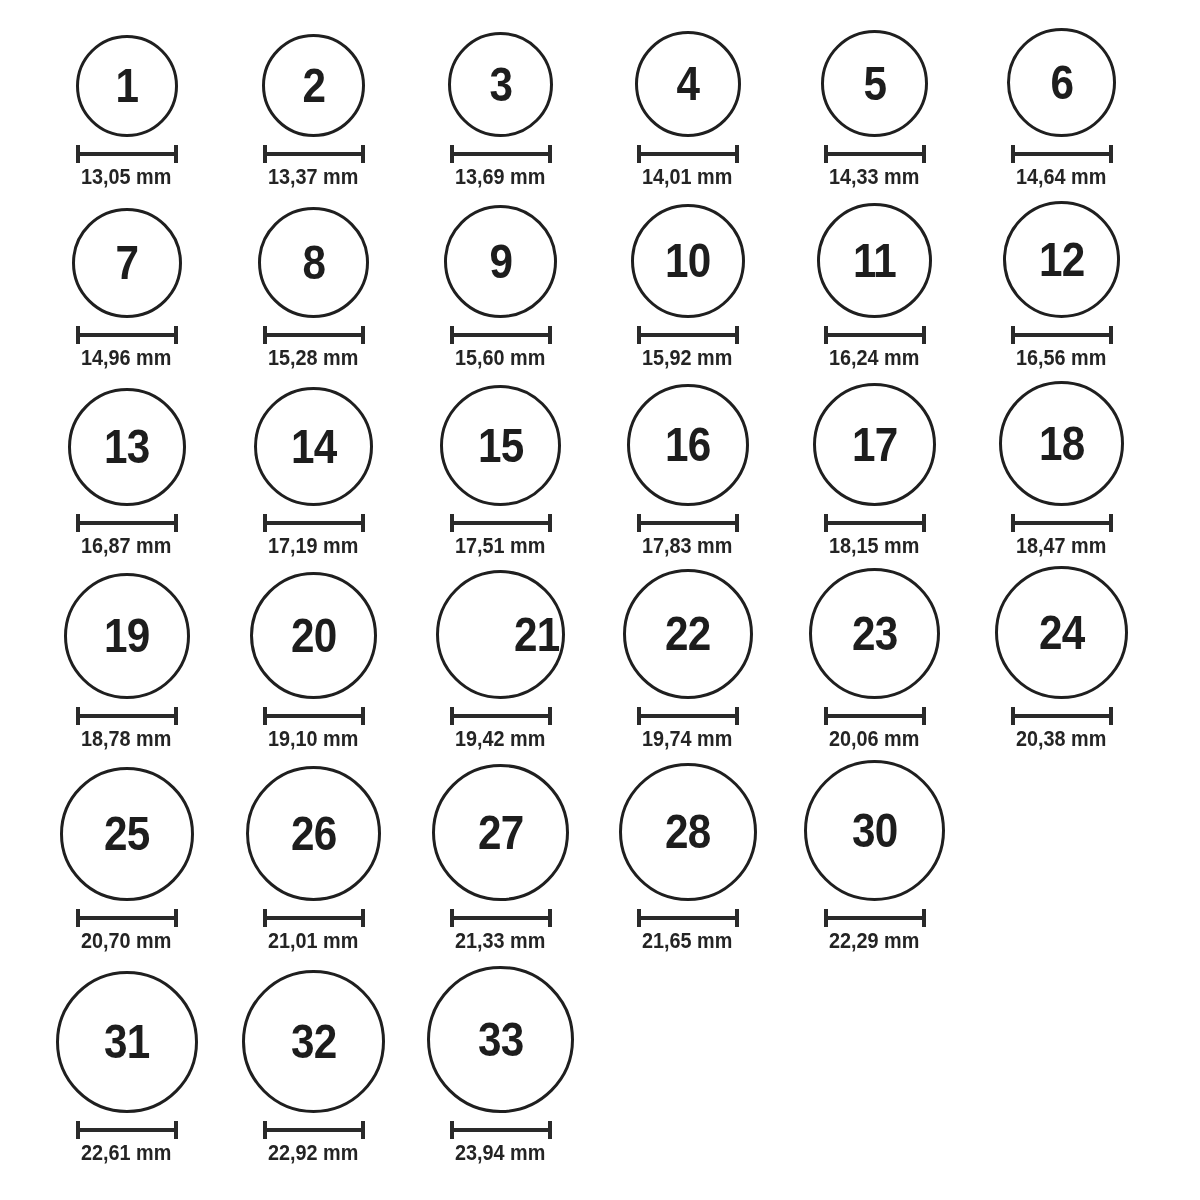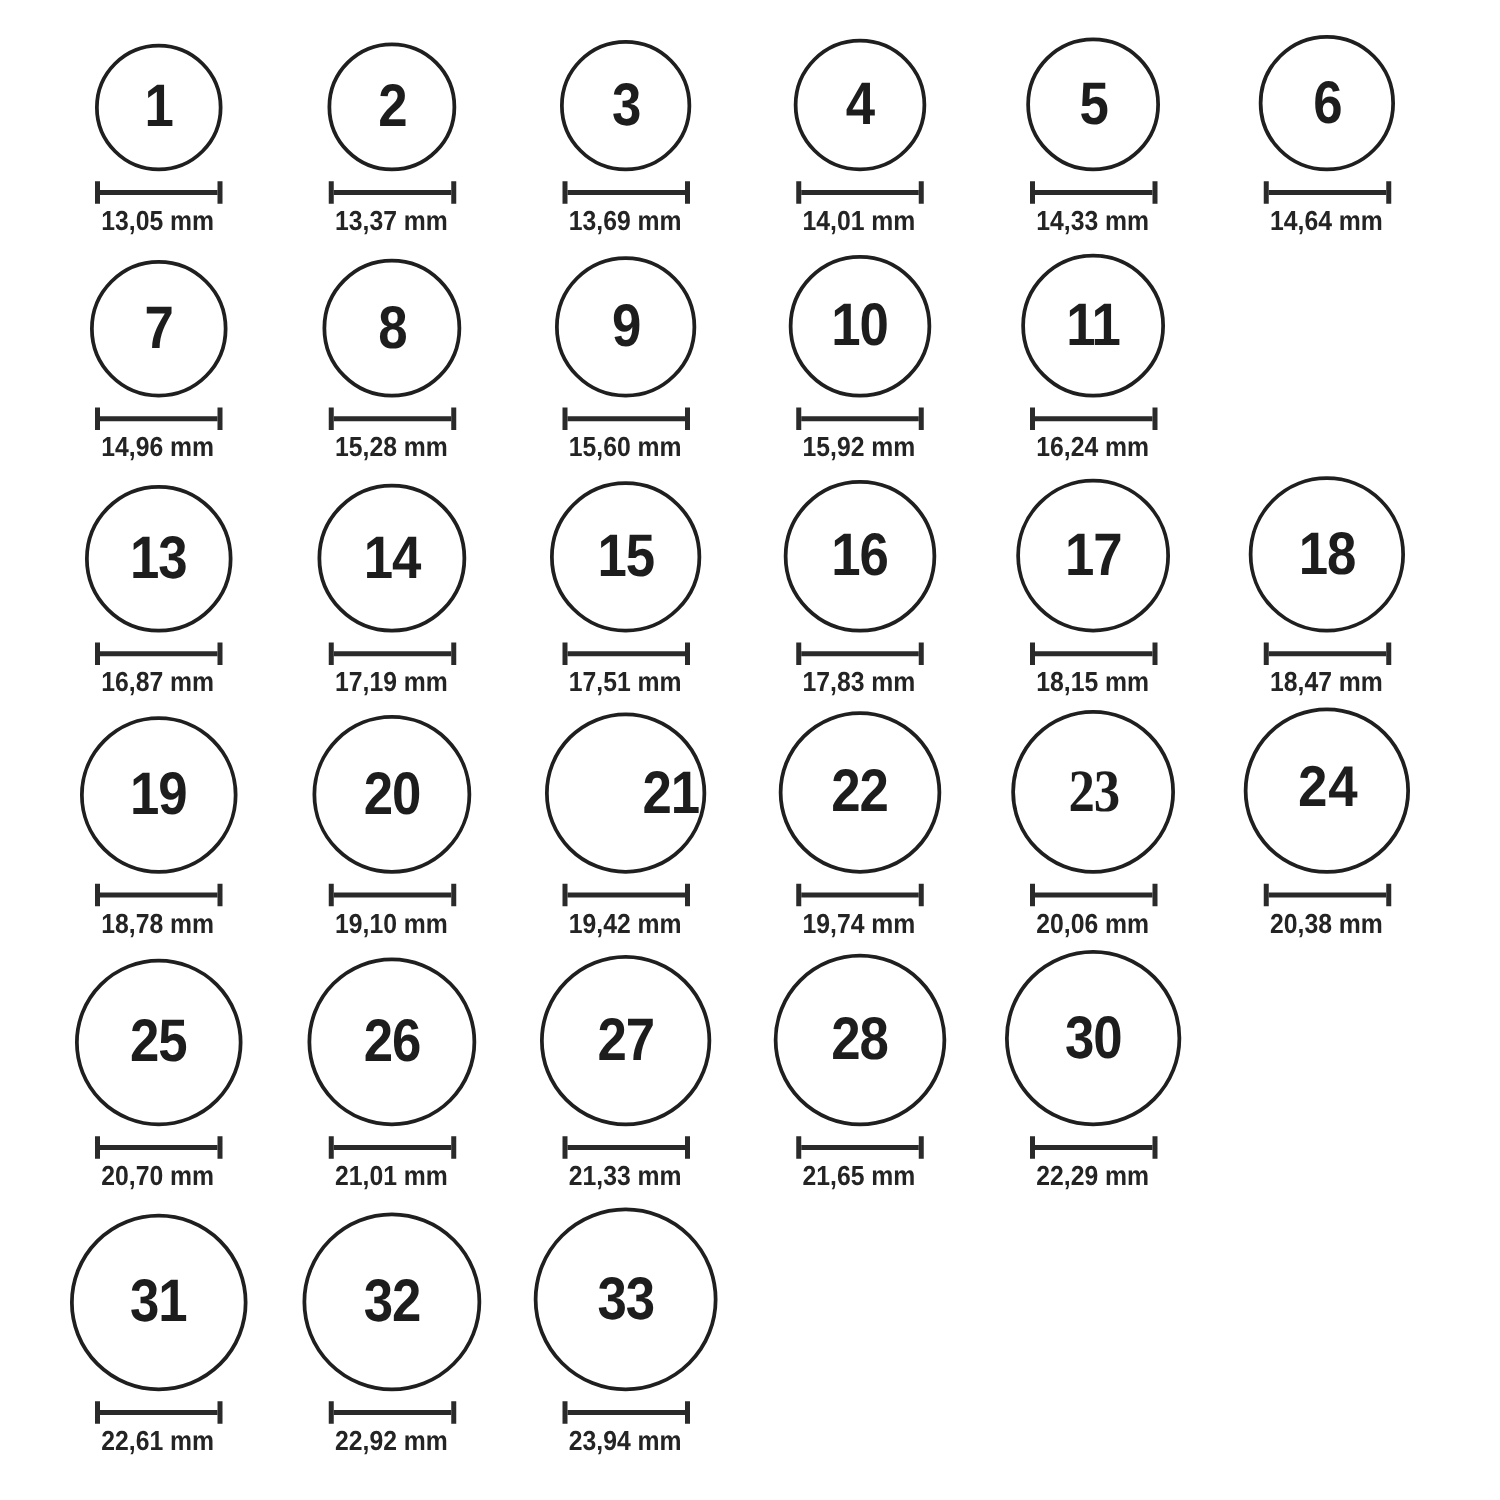--- a/index.html
+++ b/index.html
@@ -178,20 +178,29 @@
   </div>
       <div class="cell">
     <div class="circle" style="width: 115px; height: 115px;">
       <span class="num">11</span>
     </div>
     <div class="measure">
       <div class="bar"></div>
     </div>
     <div class="label">16,24 mm</div>
   </div>
+      <div class="cell">
+    <div class="circle" style="width: 117px; height: 117px;">
+      <span class="num">12</span>
+    </div>
+    <div class="measure">
+      <div class="bar"></div>
+    </div>
+    <div class="label">16,56 mm</div>
+  </div>
     </div>
     <div class="row" style="height: 188px;">
       <div class="cell">
     <div class="circle" style="width: 118px; height: 118px;">
       <span class="num">13</span>
     </div>
     <div class="measure">
       <div class="bar"></div>
     </div>
     <div class="label">16,87 mm</div>
@@ -273,30 +282,30 @@
       <div class="cell">
     <div class="circle" style="width: 130px; height: 130px;">
       <span class="num">22</span>
     </div>
     <div class="measure">
       <div class="bar"></div>
     </div>
     <div class="label">19,74 mm</div>
   </div>
       <div class="cell">
-    <div class="circle" style="width: 131px; height: 131px; font-family: Liberation Serif, serif;">
+    <div class="circle" style="width: 131px; height: 131px;">
       <span class="num">23</span>
     </div>
     <div class="measure">
       <div class="bar"></div>
     </div>
     <div class="label">20,06 mm</div>
   </div>
       <div class="cell">
-    <div class="circle" style="width: 133px; height: 133px; font-family: Liberation Mono, monospace;">
+    <div class="circle" style="width: 133px; height: 133px;">
       <span class="num">24</span>
     </div>
     <div class="measure">
       <div class="bar"></div>
     </div>
     <div class="label">20,38 mm</div>
   </div>
     </div>
     <div class="row" style="height: 202px;">
       <div class="cell">

